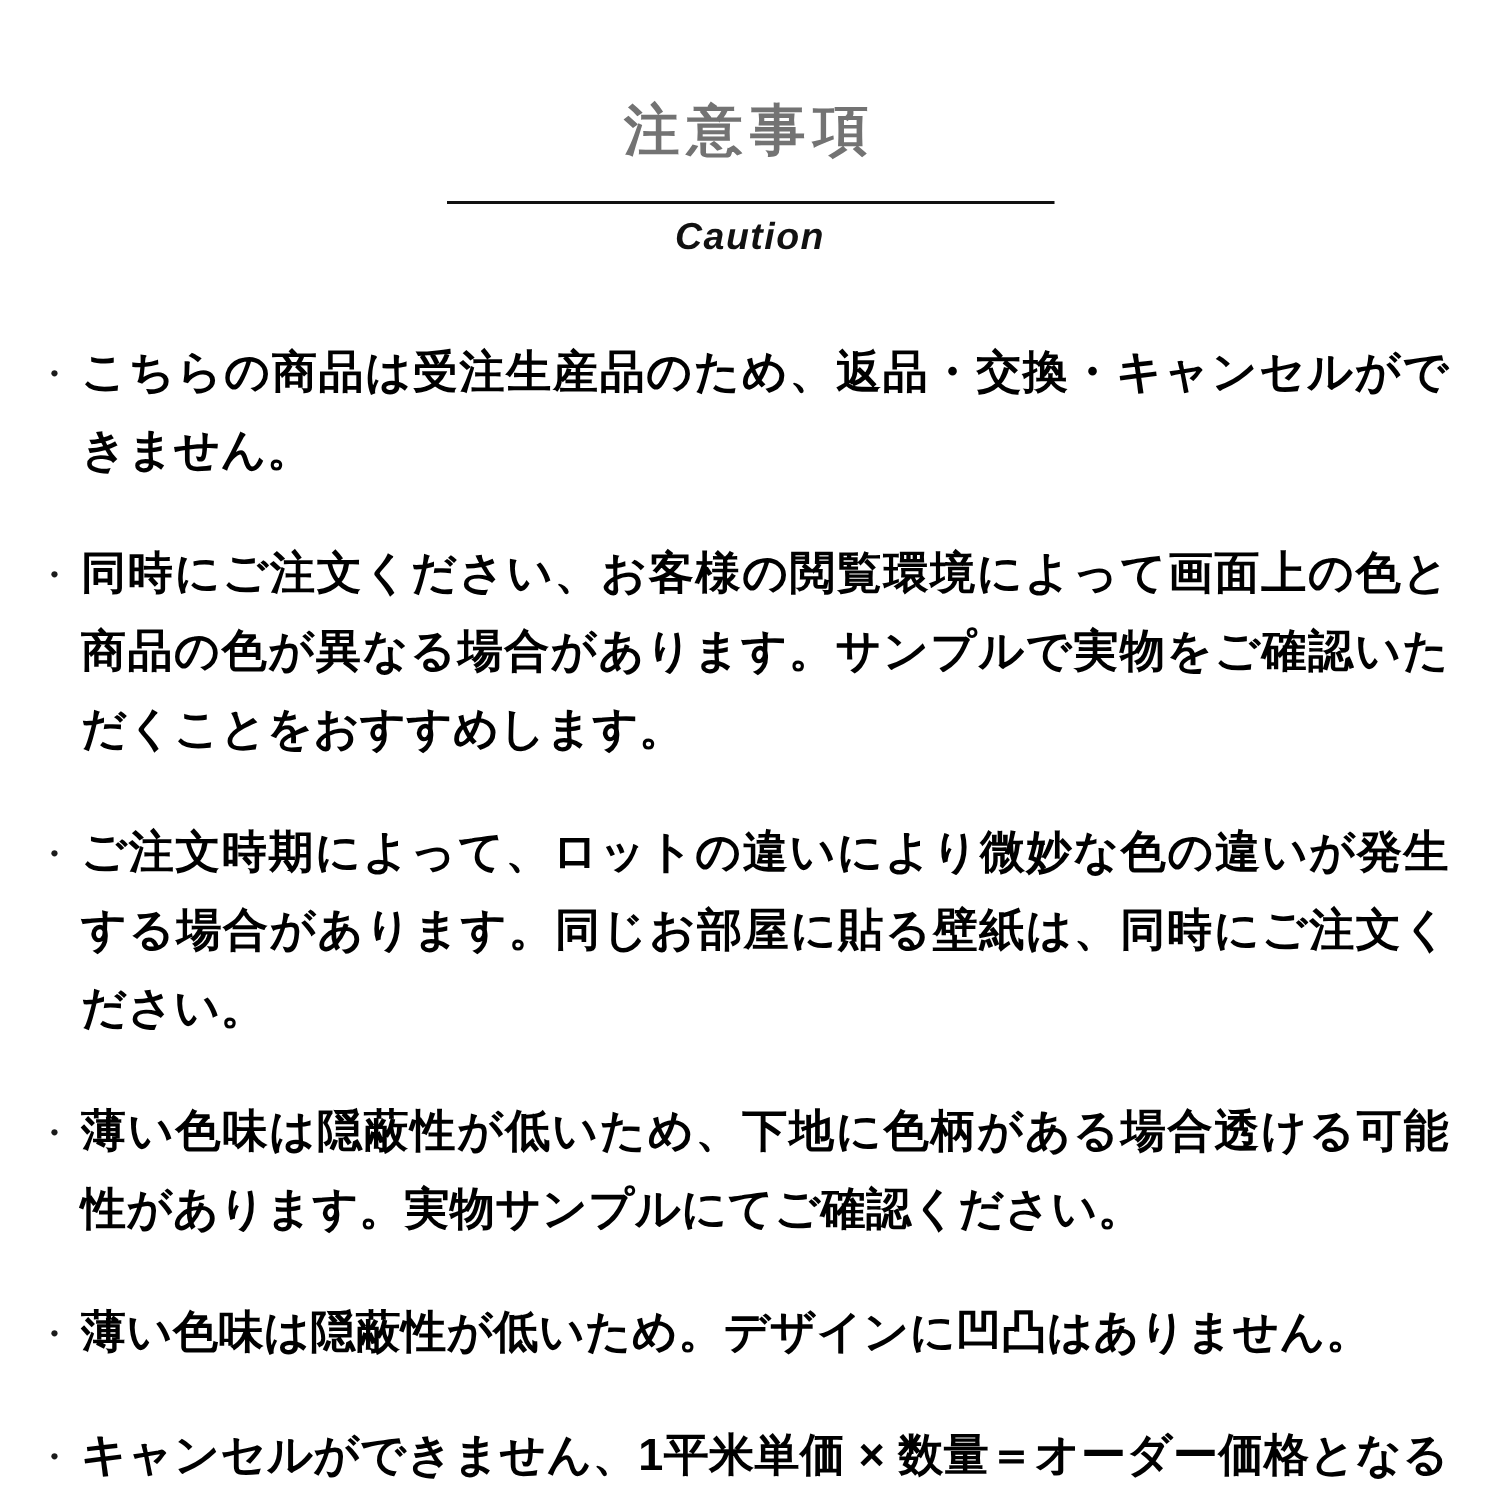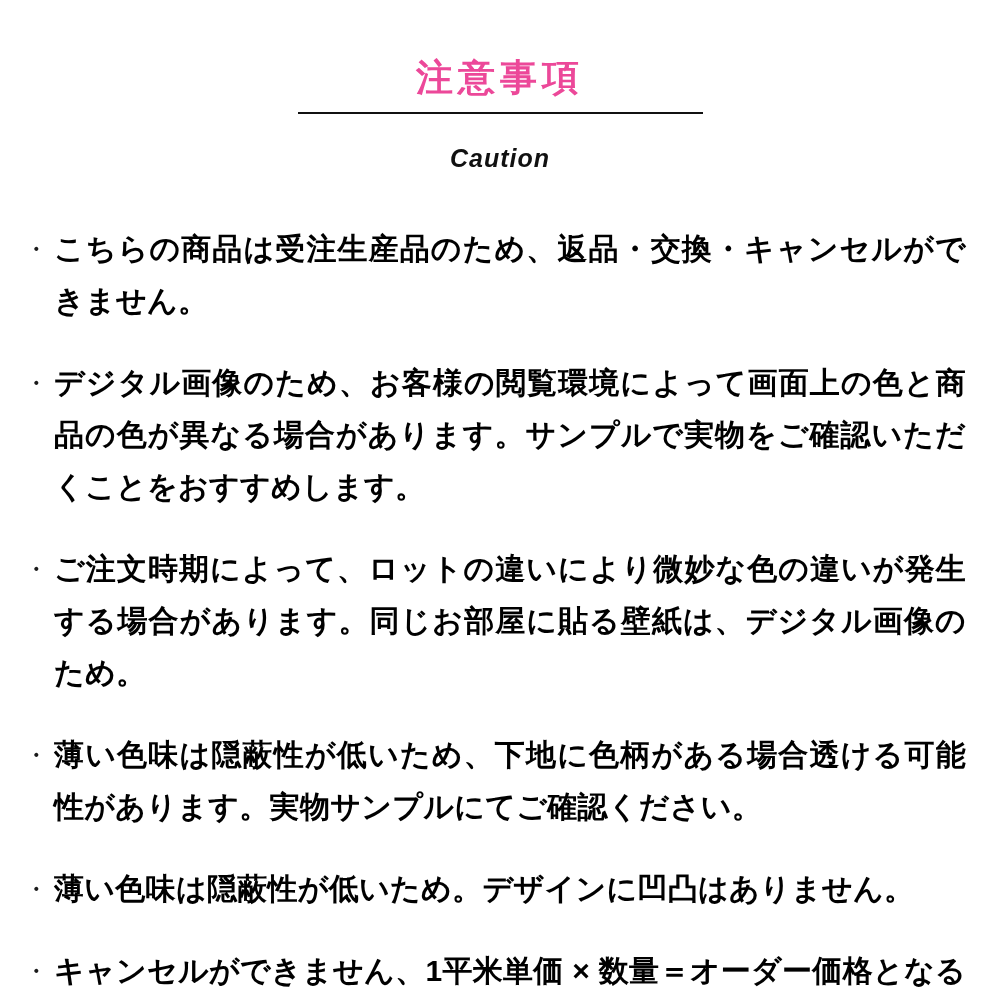--- a/index.html
+++ b/index.html
@@ -25,38 +25,39 @@
   
   .header {
     padding-top: 56px;
     text-align: center;
   }
   .header-title {
     font-size: 37px;
     font-weight: bold;
     letter-spacing: 5px;
     line-height: 1.2;
-    color: #ec4899;
-    margin: 0 auto;
+    color: #737373;
+    margin: 12px auto;
     padding-bottom: 10px;
     display: block;
+    font-family: Liberation Mono, monospace;
   }
   .header-rule {
     width: 405px;
     height: 2px;
     background: #111111;
     margin: 2px auto 0 auto;
   }
   .header-subtitle {
     font-size: 25px;
     font-style: italic;
     font-weight: bold;
     letter-spacing: 1px;
     color: #111111;
-    margin-top: 30px;
+    margin-top: 8px;
     display: block;
   }
 
   
   .notes {
     margin: 50px 0 0 0;
     padding: 0 30px 0 18px;
     list-style: none;
   }
   .note-item {
@@ -97,26 +98,26 @@
 
   <ul class="notes">
 
     <li class="note-item">
       <span class="note-bullet">・</span>
       <span class="note-text">こちらの商品は受注生産品のため、返品・交換・キャンセルができません。</span>
     </li>
 
     <li class="note-item">
       <span class="note-bullet">・</span>
-      <span class="note-text">デジタル画像のため、お客様の閲覧環境によって画面上の色と商品の色が異なる場合があります。サンプルで実物をご確認いただくことをおすすめします。</span>
+      <span class="note-text">同時にご注文ください、お客様の閲覧環境によって画面上の色と商品の色が異なる場合があります。サンプルで実物をご確認いただくことをおすすめします。</span>
     </li>
 
     <li class="note-item">
       <span class="note-bullet">・</span>
-      <span class="note-text">ご注文時期によって、ロットの違いにより微妙な色の違いが発生する場合があります。同じお部屋に貼る壁紙は、デジタル画像のため。</span>
+      <span class="note-text">ご注文時期によって、ロットの違いにより微妙な色の違いが発生する場合があります。同じお部屋に貼る壁紙は、同時にご注文ください。</span>
     </li>
 
     <li class="note-item">
       <span class="note-bullet">・</span>
       <span class="note-text">薄い色味は隠蔽性が低いため、下地に色柄がある場合透ける可能性があります。実物サンプルにてご確認ください。</span>
     </li>
 
     <li class="note-item">
       <span class="note-bullet">・</span>
       <span class="note-text">薄い色味は隠蔽性が低いため。デザインに凹凸はありません。</span>

